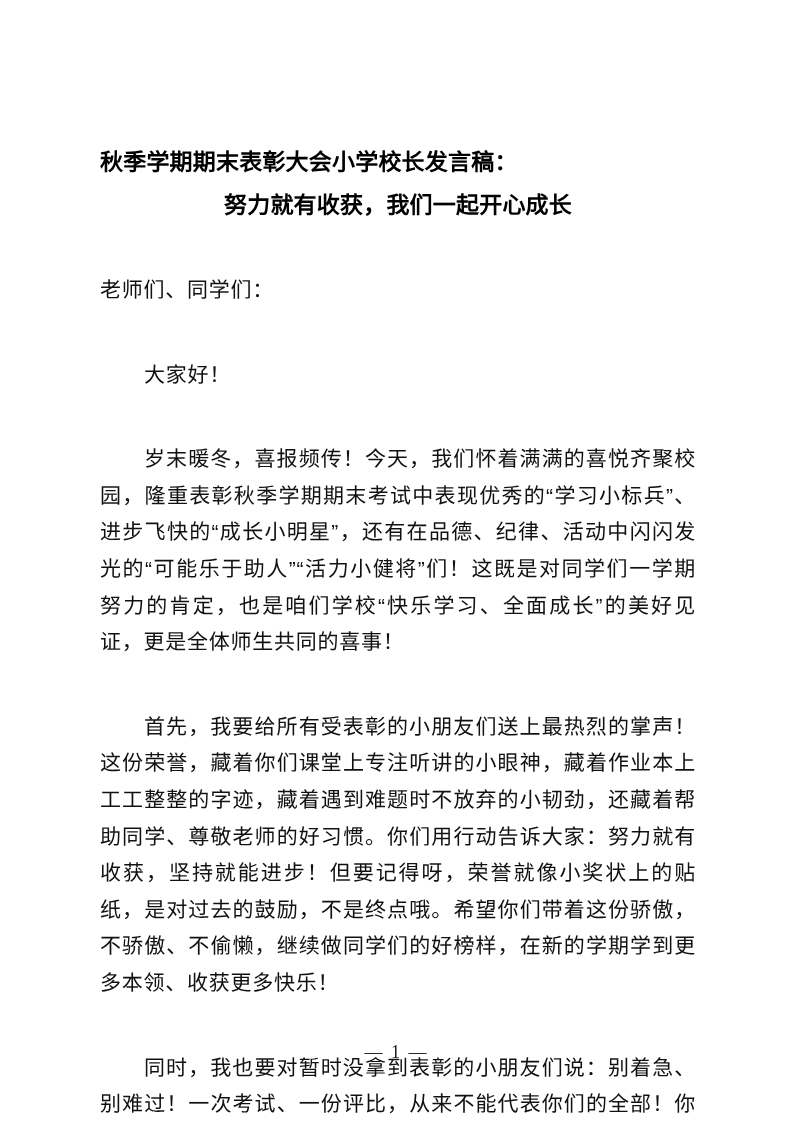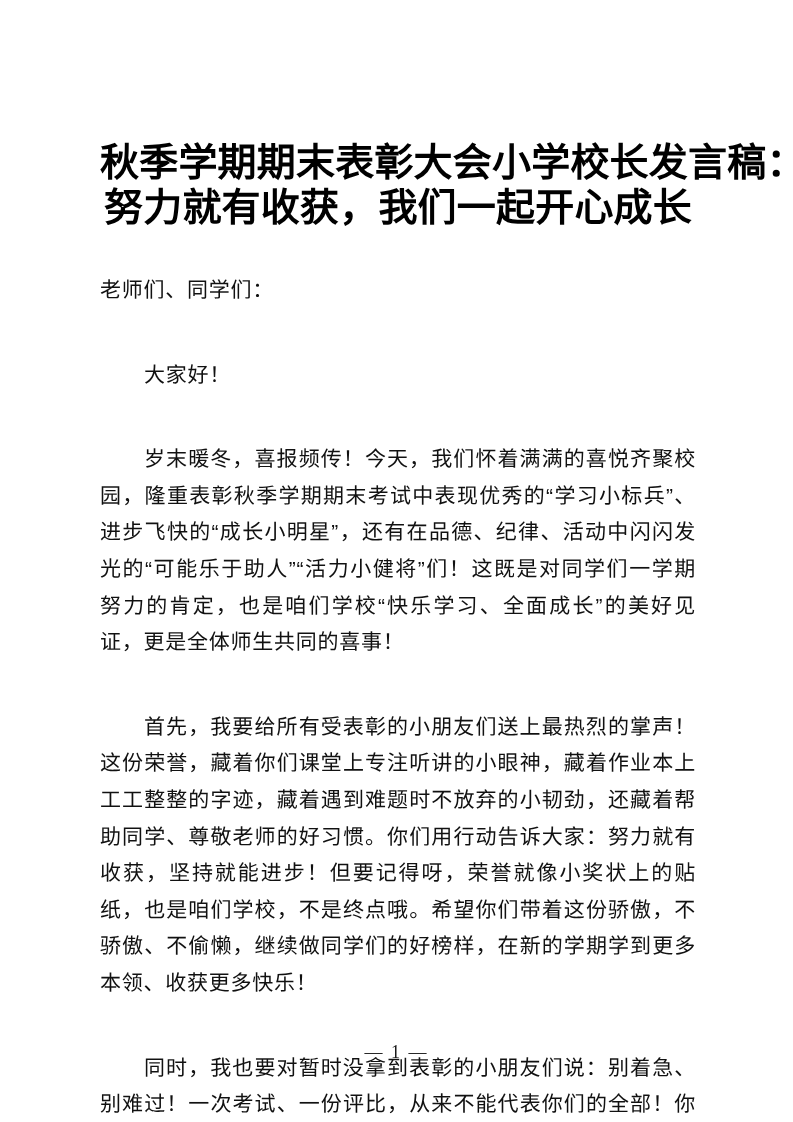--- a/index.html
+++ b/index.html
@@ -30,34 +30,35 @@
 
   
   .doc-title {
     position: absolute;
     left: 100px;
     top: 140px;
     width: 596px;
     text-align: center;
     font-family: "Liberation Sans", "DejaVu Sans", sans-serif;
     font-weight: 700;
-    font-size: 39px;
+    font-size: 23px;
     line-height: 45px;
     letter-spacing: 0.2px;
     color: #000000;
   }
   .doc-title .title-line {
     display: block;
     white-space: nowrap;
   }
   .doc-title .title-line-1 {
     text-align: left;
   }
   .doc-title .title-line-2 {
     text-align: center;
+    font-family: Liberation Mono, monospace;
   }
 
   
   .doc-body {
     position: absolute;
     left: 100px;
     top: 272px;
     width: 596px;
   }
   .para {
@@ -97,19 +98,19 @@
 
   <div class="doc-title">
     <span class="title-line title-line-1">秋季学期期末表彰大会小学校长发言稿：</span>
     <span class="title-line title-line-2">努力就有收获，我们一起开心成长</span>
   </div>
 
   <div class="doc-body">
     <p class="para">老师们、同学们：</p>
     <p class="para indent">大家好！</p>
     <p class="para indent">岁末暖冬，喜报频传！今天，我们怀着满满的喜悦齐聚校园，隆重表彰秋季学期期末考试中表现优秀的“学习小标兵”、进步飞快的“成长小明星”，还有在品德、纪律、活动中闪闪发光的“可能乐于助人”“活力小健将”们！这既是对同学们一学期努力的肯定，也是咱们学校“快乐学习、全面成长”的美好见证，更是全体师生共同的喜事！</p>
-    <p class="para indent">首先，我要给所有受表彰的小朋友们送上最热烈的掌声！这份荣誉，藏着你们课堂上专注听讲的小眼神，藏着作业本上工工整整的字迹，藏着遇到难题时不放弃的小韧劲，还藏着帮助同学、尊敬老师的好习惯。你们用行动告诉大家：努力就有收获，坚持就能进步！但要记得呀，荣誉就像小奖状上的贴纸，也是咱们学校，不是终点哦。希望你们带着这份骄傲，不骄傲、不偷懒，继续做同学们的好榜样，在新的学期学到更多本领、收获更多快乐！</p>
+    <p class="para indent">首先，我要给所有受表彰的小朋友们送上最热烈的掌声！这份荣誉，藏着你们课堂上专注听讲的小眼神，藏着作业本上工工整整的字迹，藏着遇到难题时不放弃的小韧劲，还藏着帮助同学、尊敬老师的好习惯。你们用行动告诉大家：努力就有收获，坚持就能进步！但要记得呀，荣誉就像小奖状上的贴纸，是对过去的鼓励，不是终点哦。希望你们带着这份骄傲，不骄傲、不偷懒，继续做同学们的好榜样，在新的学期学到更多本领、收获更多快乐！</p>
     <p class="para indent">同时，我也要对暂时没拿到表彰的小朋友们说：别着急、别难过！一次考试、一份评比，从来不能代表你们的全部！你们可能画画特别棒、唱歌特别好听，可能乐于助人、团结同学，可能这学期比上学期多认识了好多字、多会算了好多题——这</p>
   </div>
 
   <div class="page-footer">— 1 —</div>
 
 </div>
 
 </body></html>

